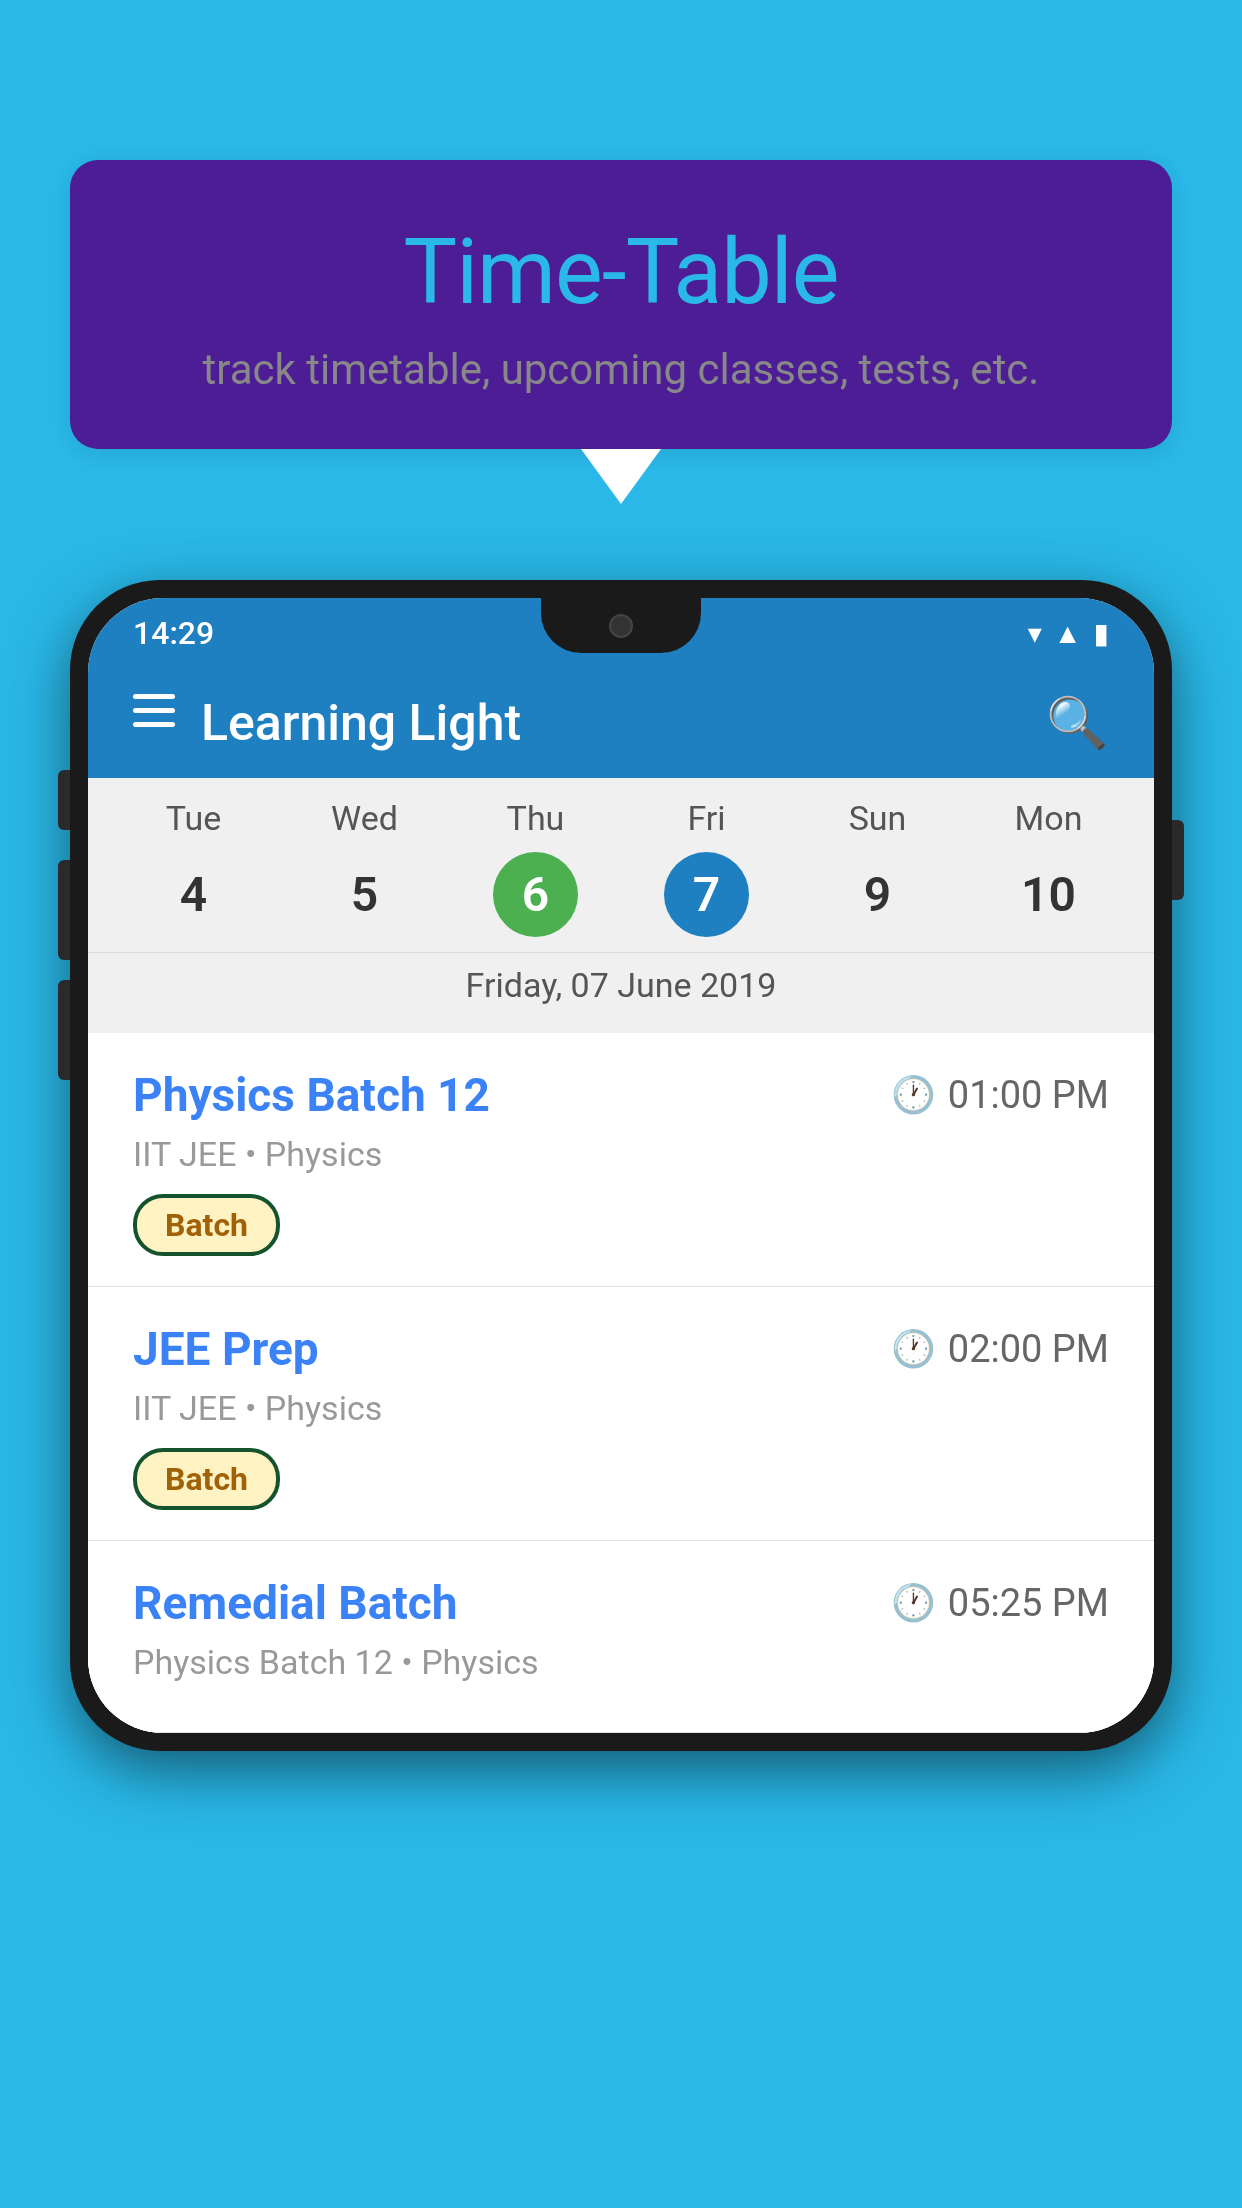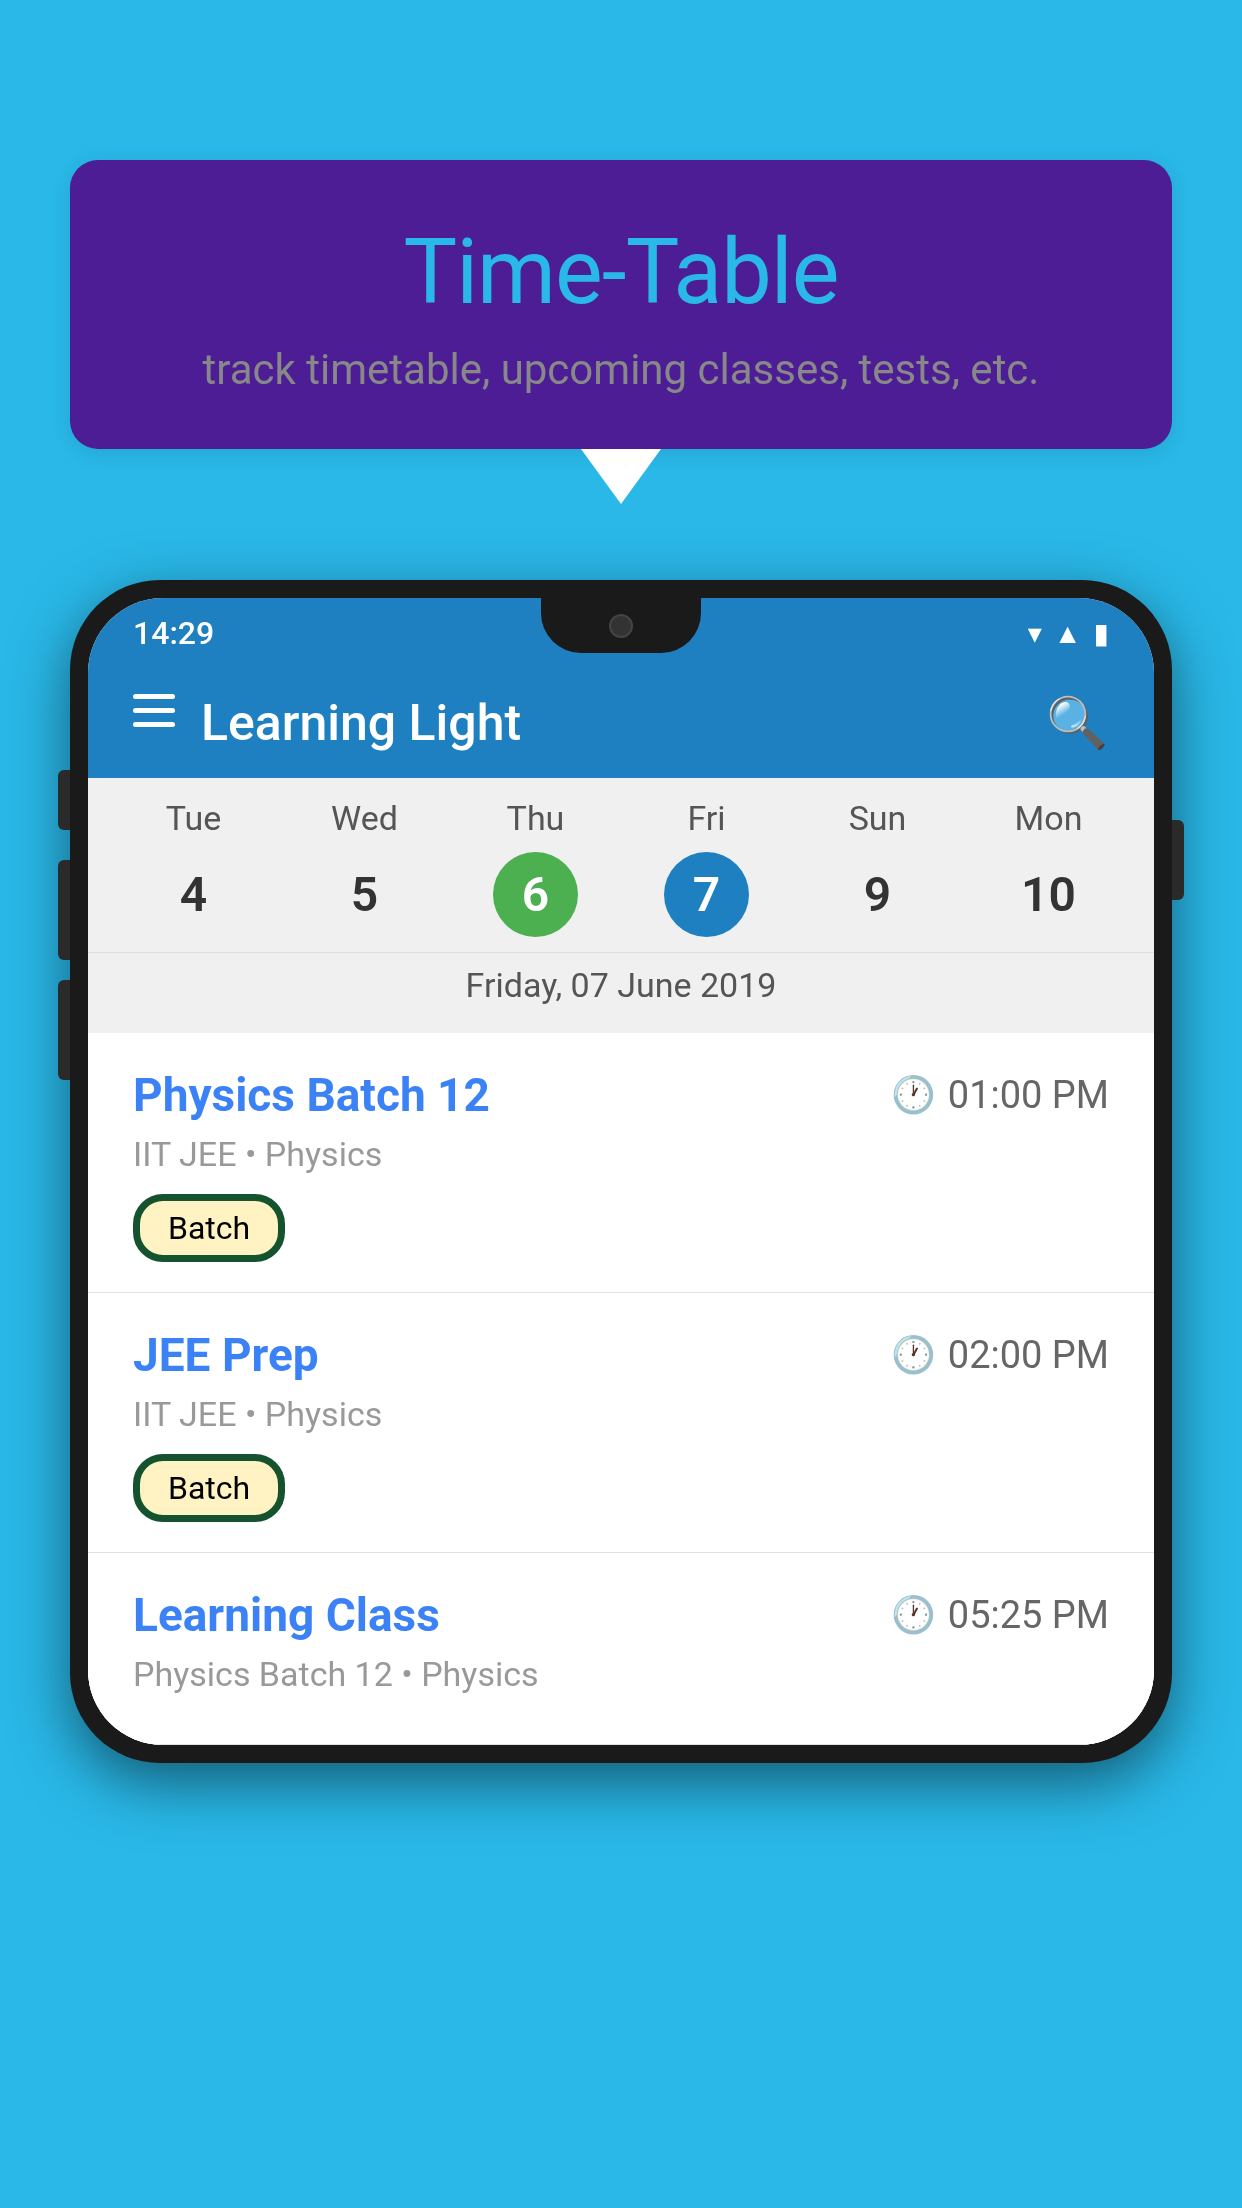--- a/index.html
+++ b/index.html
@@ -273,26 +273,26 @@
 
     .schedule-item-meta {
       font-size: 34px;
       color: #999;
       margin-bottom: 20px;
     }
 
     .batch-badge {
       display: inline-block;
       background: #FFF3C4;
-      color: #000000;
+      color: #a16207;
       border-radius: 30px;
       padding: 8px 28px;
       font-size: 32px;
-      font-weight: 400;
-      border: 7px solid #14532d;
+      font-weight: 700;
+      border: 4px solid #14532d;
     }
 
     
     .phone-side-btn-right {
       position: absolute;
       right: -12px;
       top: 240px;
       width: 12px;
       height: 80px;
       background: #2a2a2a;
@@ -433,21 +433,21 @@
               <span class="clock-icon">🕐</span>
               <span>02:00 PM</span>
             </div>
           </div>
           <div class="schedule-item-meta">IIT JEE • Physics</div>
           <span class="batch-badge">Batch</span>
         </div>
 
         <div class="schedule-item">
           <div class="schedule-item-header">
-            <span class="schedule-item-name">Learning Class</span>
+            <span class="schedule-item-name">Remedial Batch</span>
             <div class="schedule-item-time">
               <span class="clock-icon">🕐</span>
               <span>05:25 PM</span>
             </div>
           </div>
           <div class="schedule-item-meta">Physics Batch 12 • Physics</div>
         </div>
 
       </div>
 

